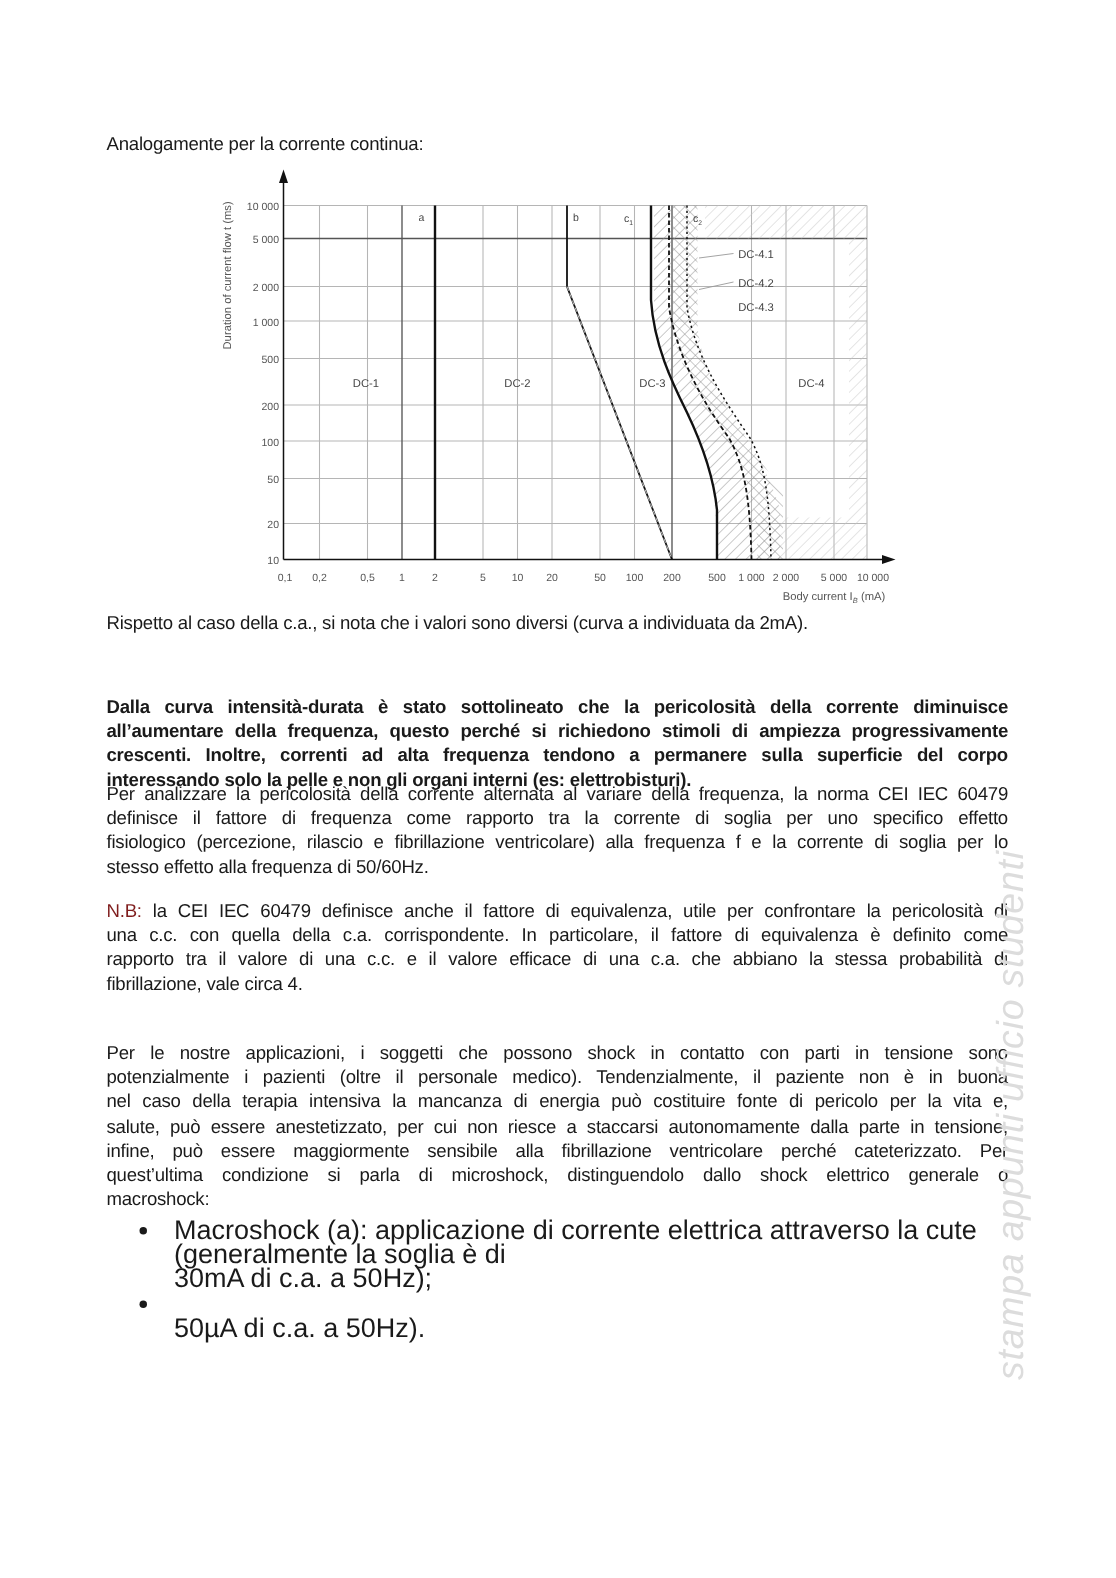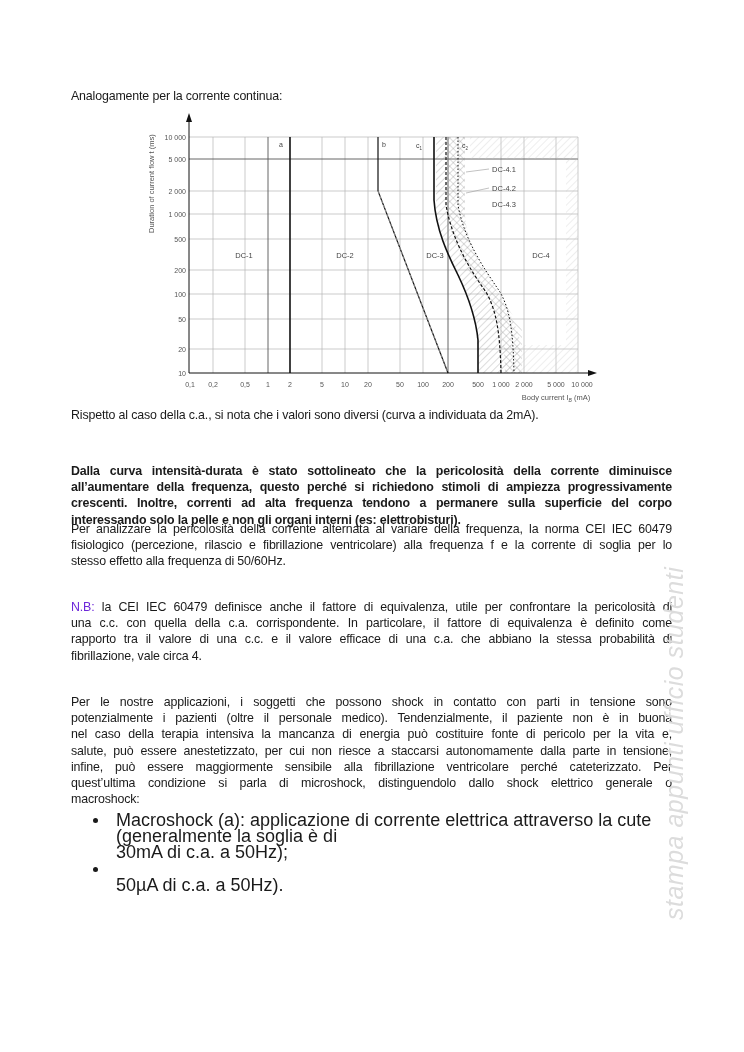--- a/index.html
+++ b/index.html
@@ -3,21 +3,21 @@
 <meta charset="utf-8">
 <style>
   html, body { margin: 0; padding: 0; background: #ffffff; }
   body { width: 744px; height: 1052px; position: relative; overflow: hidden;
          font-family: "Liberation Sans", sans-serif; color: #1a1a1a; }
   .page { position: absolute; left: 0; top: 0; width: 656px; height: 1052px; }
   .p { position: absolute; left: 71px; width: 601px; font-size: 12.4px; line-height: 16.2px;
        text-align: justify; letter-spacing: -0.15px; margin: 0; }
   .p .line { display: block; text-align: justify; text-align-last: justify; white-space: nowrap; }
   .p .line.last { text-align-last: left; }
-  .nb { color: #6d28d9; }
+  .nb { color: #7f1d1d; }
   .bullets { position: absolute; left: 89px; width: 583px; font-size: 18px; line-height: 16.2px; margin: 0; padding: 0; list-style: none; }
   .bullets li { position: relative; padding-left: 27px; }
   .bullets li .dot { position: absolute; left: 4px; top: 6px; width: 5px; height: 5px; border-radius: 50%; background: #1a1a1a; }
   .figure { position: absolute; left: 140px; top: 108px; width: 480px; height: 300px; }
   .watermark { position: absolute; left: 628px; top: 560px; width: 40px; height: 370px; }
   .watermark span { position: absolute; left: 0; top: 0; transform-origin: 0 0; transform: translate(32px, 360px) rotate(-90deg);
      font-size: 25px; font-style: italic; color: #dcdcdc; white-space: nowrap; letter-spacing: 0.5px; }
 </style>
 </head>
 <body>
@@ -148,20 +148,21 @@
 
   <p class="p" style="top:463px;font-weight:bold;">
     <span class="line">Dalla curva intensità-durata è stato sottolineato che la pericolosità della corrente diminuisce</span>
     <span class="line">all’aumentare della frequenza, questo perché si richiedono stimoli di ampiezza progressivamente</span>
     <span class="line">crescenti. Inoltre, correnti ad alta frequenza tendono a permanere sulla superficie del corpo</span>
     <span class="line last">interessando solo la pelle e non gli organi interni (es: elettrobisturi).</span>
   </p>
 
   <p class="p" style="top:521px;">
     <span class="line">Per analizzare la pericolosità della corrente alternata al variare della frequenza, la norma CEI IEC 60479</span>
+    <span class="line">definisce il fattore di frequenza come rapporto tra la corrente di soglia per uno specifico effetto</span>
     <span class="line">fisiologico (percezione, rilascio e fibrillazione ventricolare) alla frequenza f e la corrente di soglia per lo</span>
     <span class="line last">stesso effetto alla frequenza di 50/60Hz.</span>
   </p>
 
   <p class="p" style="top:599px;">
     <span class="line"><span class="nb">N.B:</span><span> la CEI IEC 60479 definisce anche il fattore di equivalenza, utile per confrontare la pericolosità di</span></span>
     <span class="line">una c.c. con quella della c.a. corrispondente. In particolare, il fattore di equivalenza è definito come</span>
     <span class="line">rapporto tra il valore di una c.c. e il valore efficace di una c.a. che abbiano la stessa probabilità di</span>
     <span class="line last">fibrillazione, vale circa 4.</span>
   </p>

